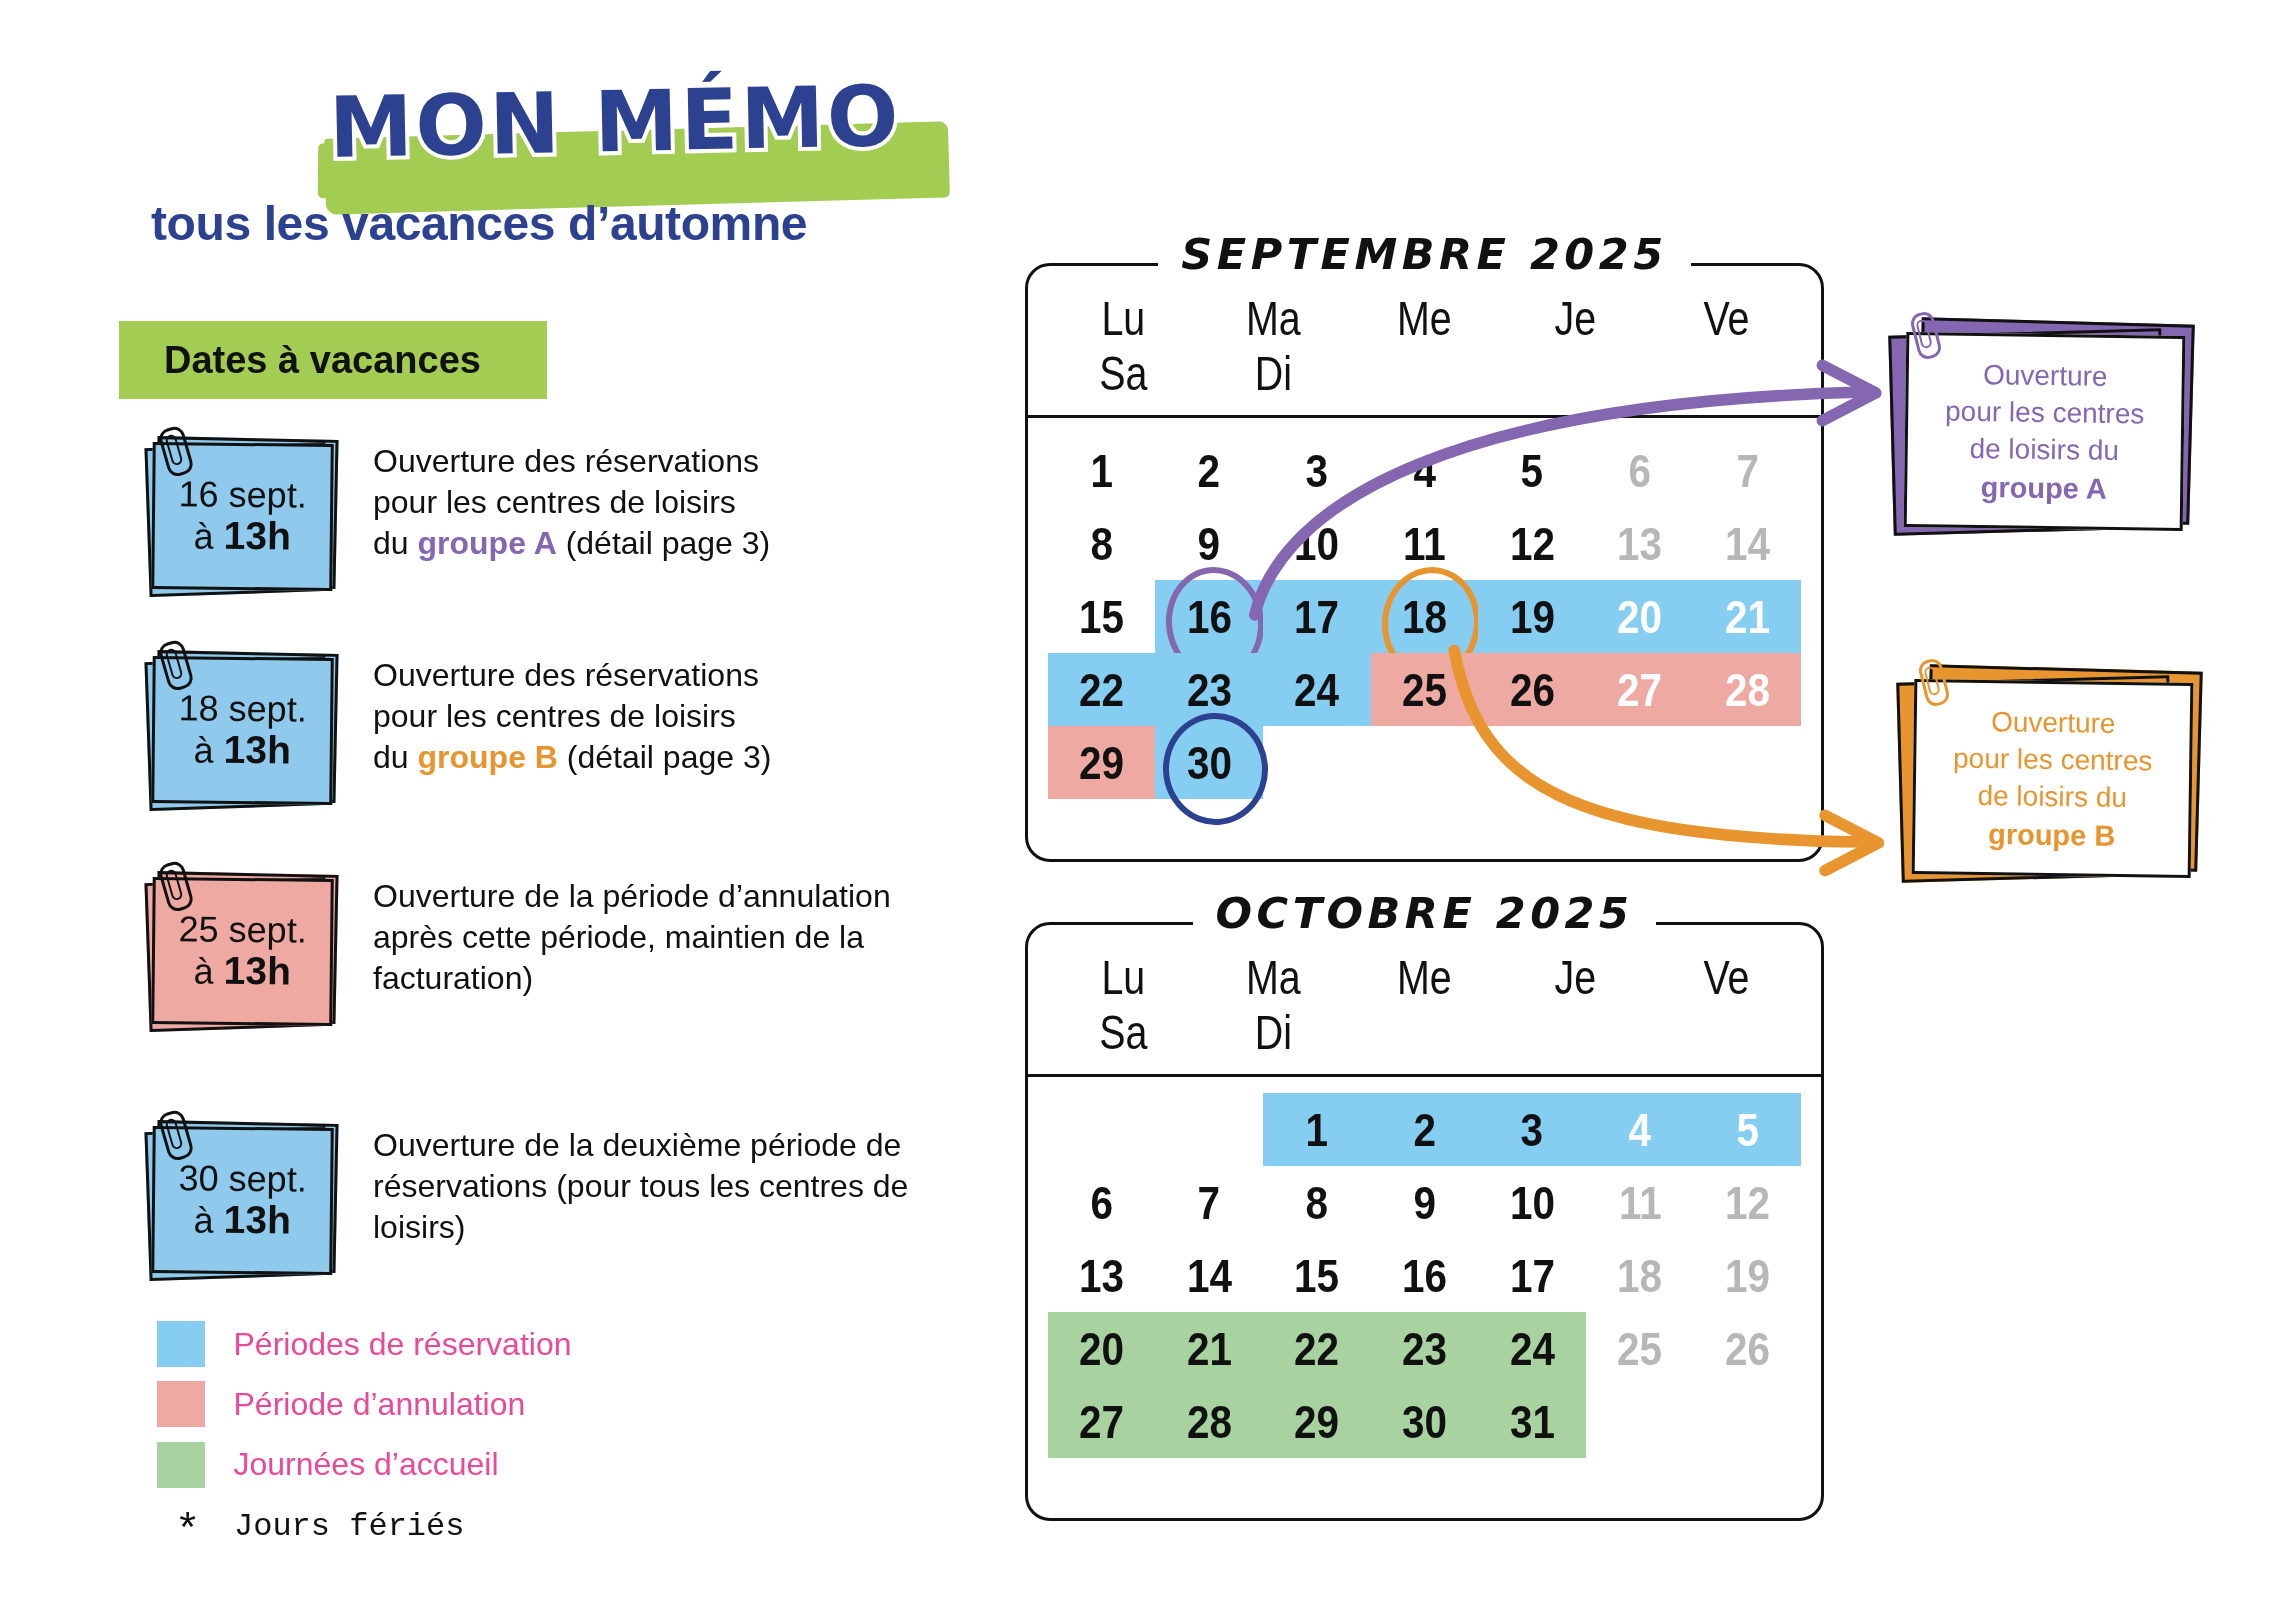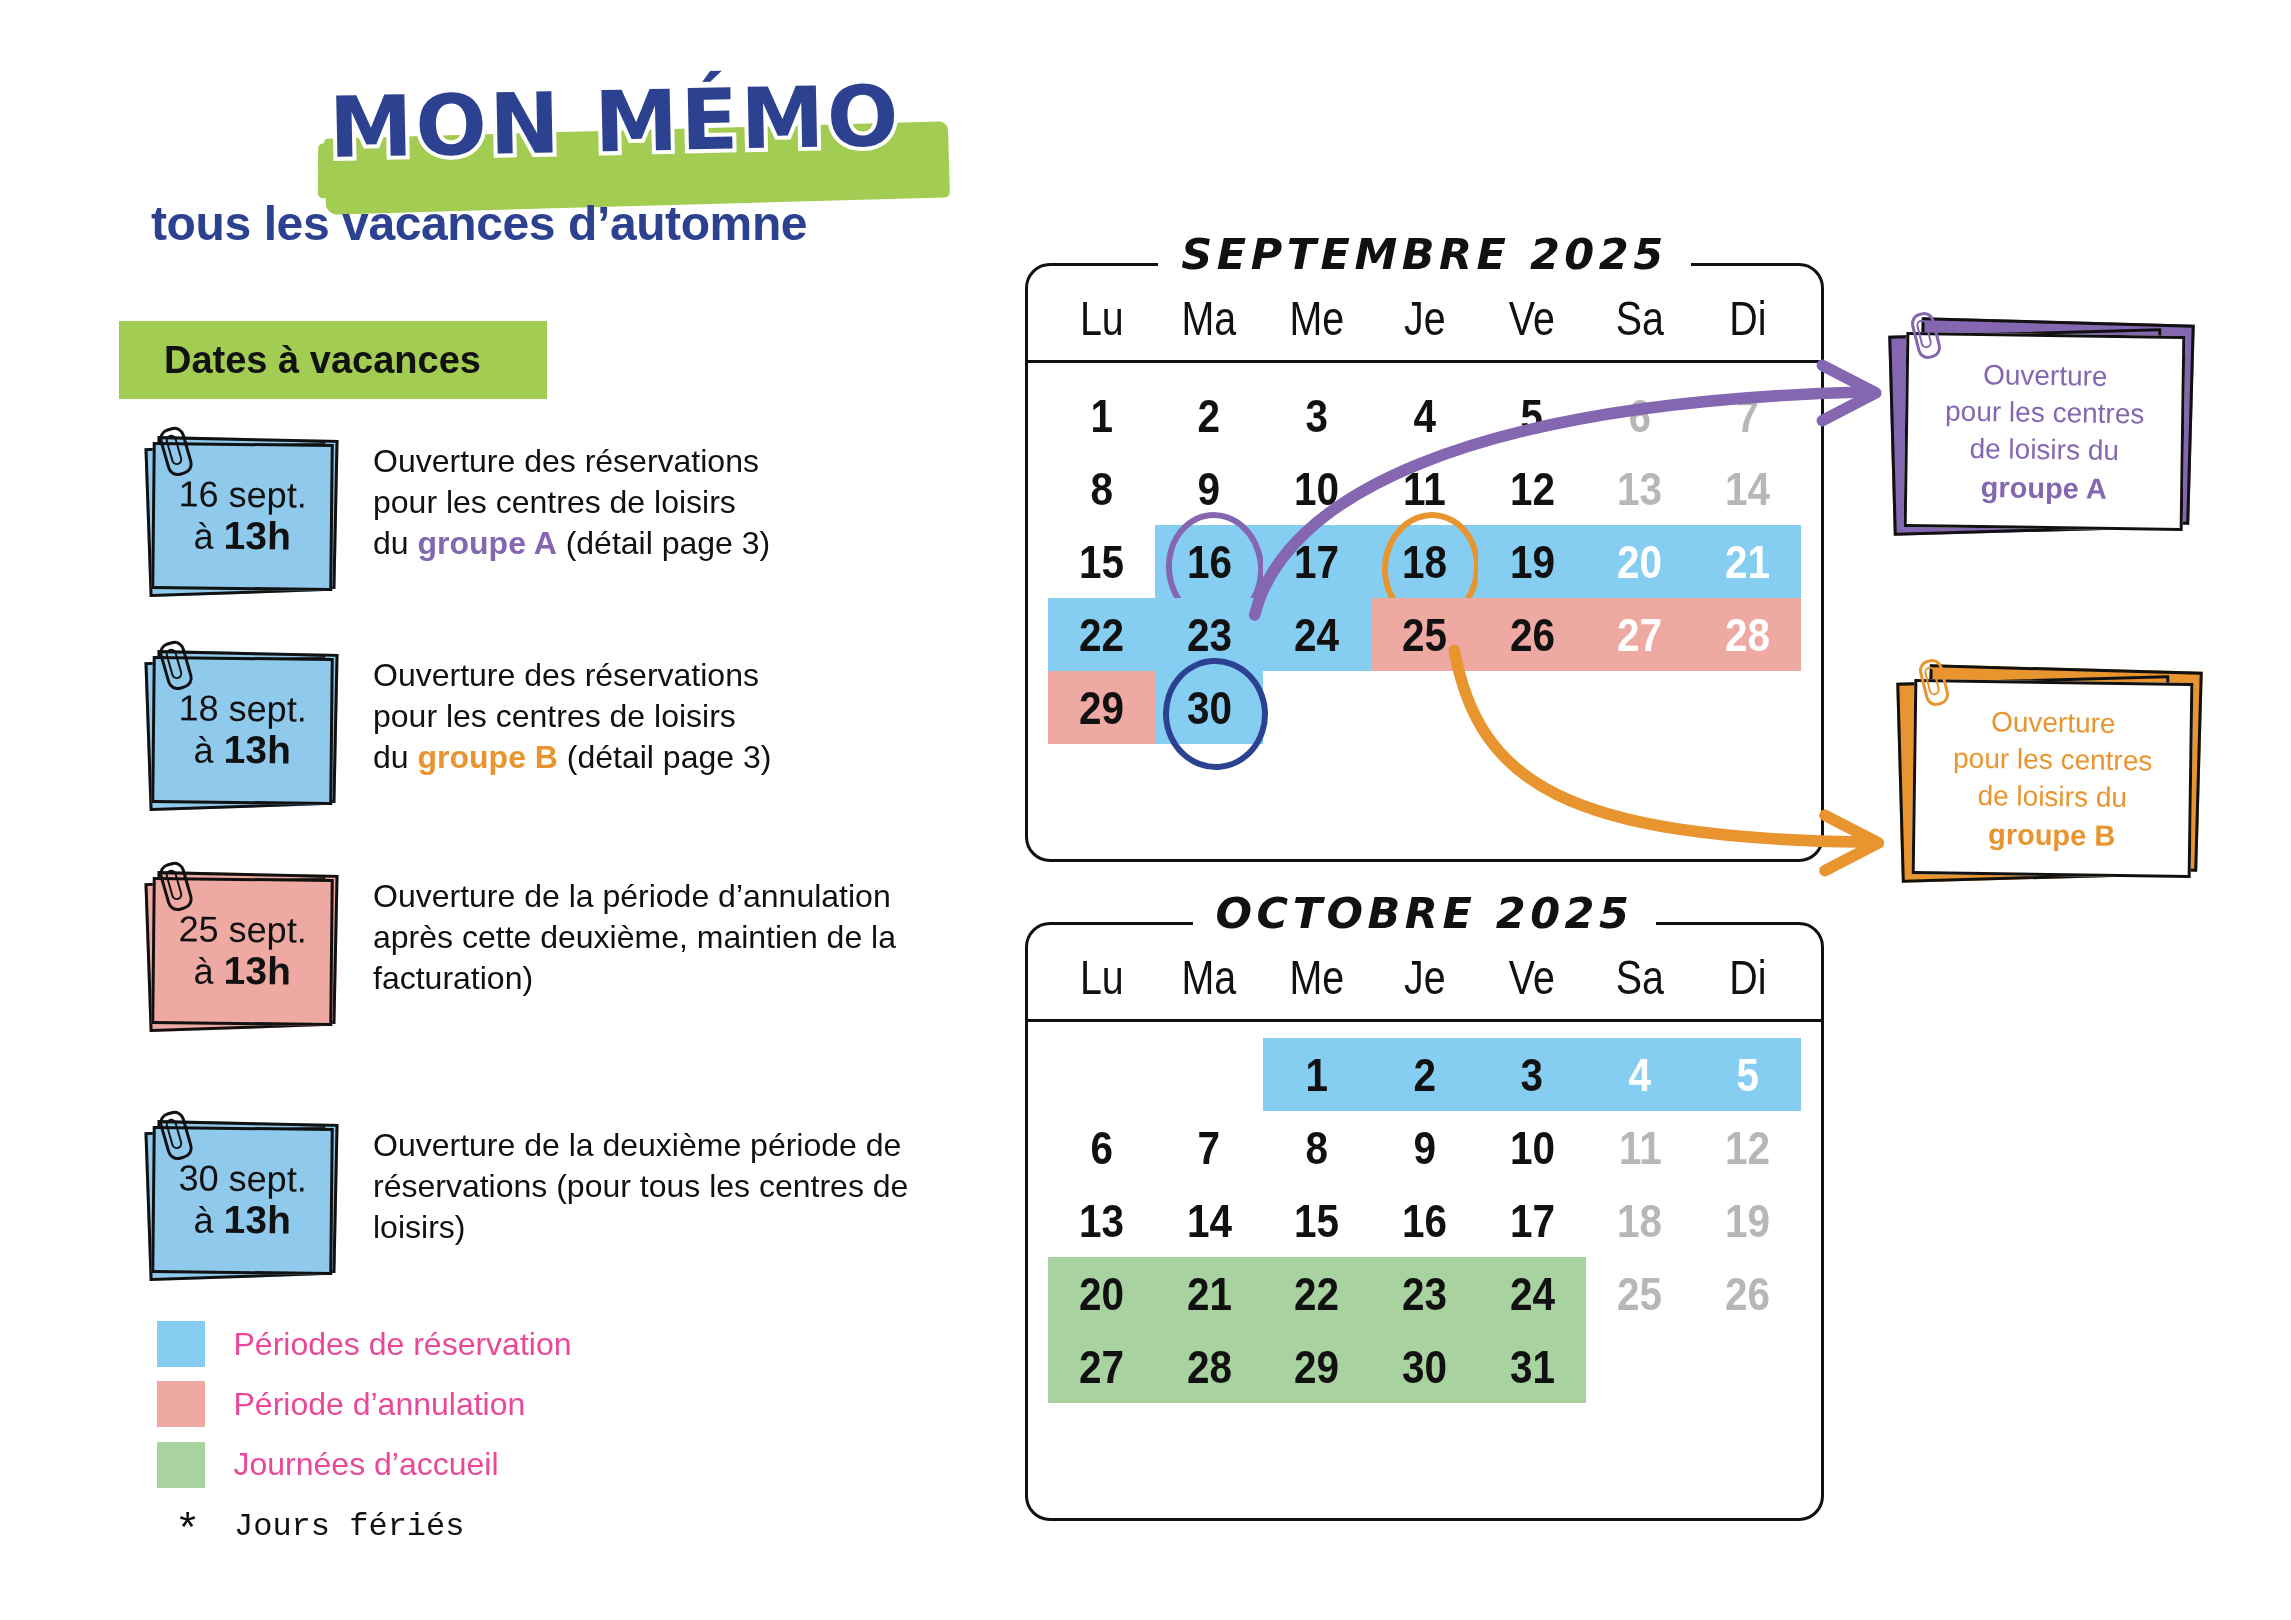--- a/index.html
+++ b/index.html
@@ -138,21 +138,21 @@
   }
   .cal-title span {
     background: #fff; padding: 0 23px;
     font-size: 43px; font-weight: 900; letter-spacing: 4.5px;
     color: #111; font-family: "DejaVu Sans", sans-serif;
     font-style: italic;
   }
 
   .cal-grid { position: relative; padding: 0; }
   .cal-head {
-    display: grid; grid-template-columns: repeat(7, 1fr);
+    display: grid; grid-template-columns: repeat(5, 1fr);
     padding: 25px 19.6px 14.3px 19.6px;
     border-bottom: 3.6px solid #111;
   }
   .cal-head div {
     text-align: center; font-size: 48px; color: #111;
     font-family: "Liberation Sans", sans-serif;
     transform: scaleX(0.82);
   }
   .cal-weeks { position: relative; padding: 16px 19.6px 18px 19.6px; }
   .cal-week { display: grid; grid-template-columns: repeat(7, 1fr); }
@@ -275,21 +275,21 @@
     <div class="sheet-back2"></div>
     <div class="sheet-back1"></div>
     <div class="sheet-front">
       <div class="sticky-day">25 sept.</div>
       <div class="sticky-hour"><span>à </span><b>13h</b></div>
     </div>
     <div class="clip"></div>
   </div>
   <div class="date-text">
     <div>Ouverture de la période d’annulation</div>
-    <div>après cette deuxième, maintien de la</div>
+    <div>après cette période, maintien de la</div>
     <div>facturation)</div>
   </div>
 </div>
 
 <div class="date-row" style="top:1118px;">
   <div class="sticky">
     <div class="sheet-back2"></div>
     <div class="sheet-back1"></div>
     <div class="sheet-front">
       <div class="sticky-day">30 sept.</div>

